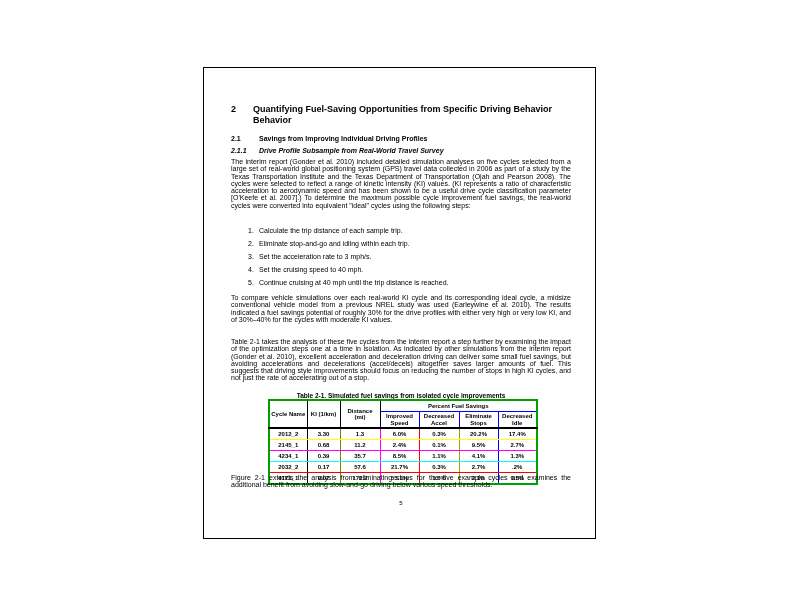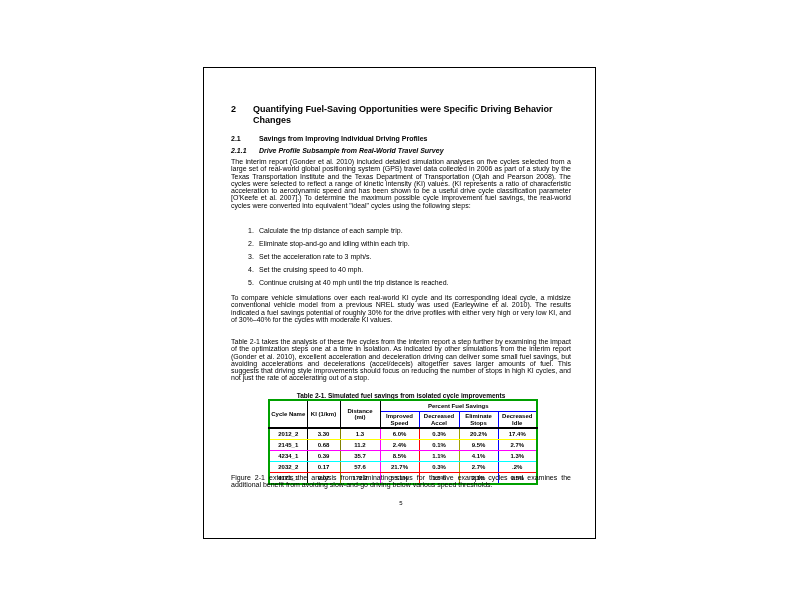--- a/index.html
+++ b/index.html
@@ -46,21 +46,21 @@
 </style>
 </head>
 <body>
 
 <div class="canvas">
   <div class="page">
     <div class="content">
 
       <div class="h-sec">
         <span class="num">2</span>
-        <span>Quantifying Fuel-Saving Opportunities were Specific Driving Behavior Changes</span>
+        <span>Quantifying Fuel-Saving Opportunities from Specific Driving Behavior Behavior</span>
       </div>
 
       <div class="h-sub">
         <span class="num">2.1</span>
         <span>Savings from Improving Individual Driving Profiles</span>
       </div>
 
       <div class="h-subsub">
         <span class="num">2.1.1</span>
         <span>Drive Profile Subsample from Real-World Travel Survey</span>

